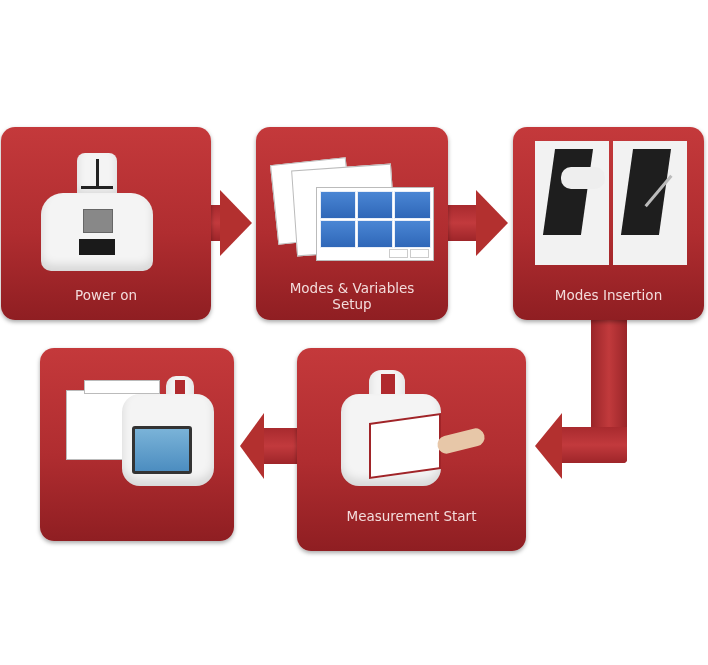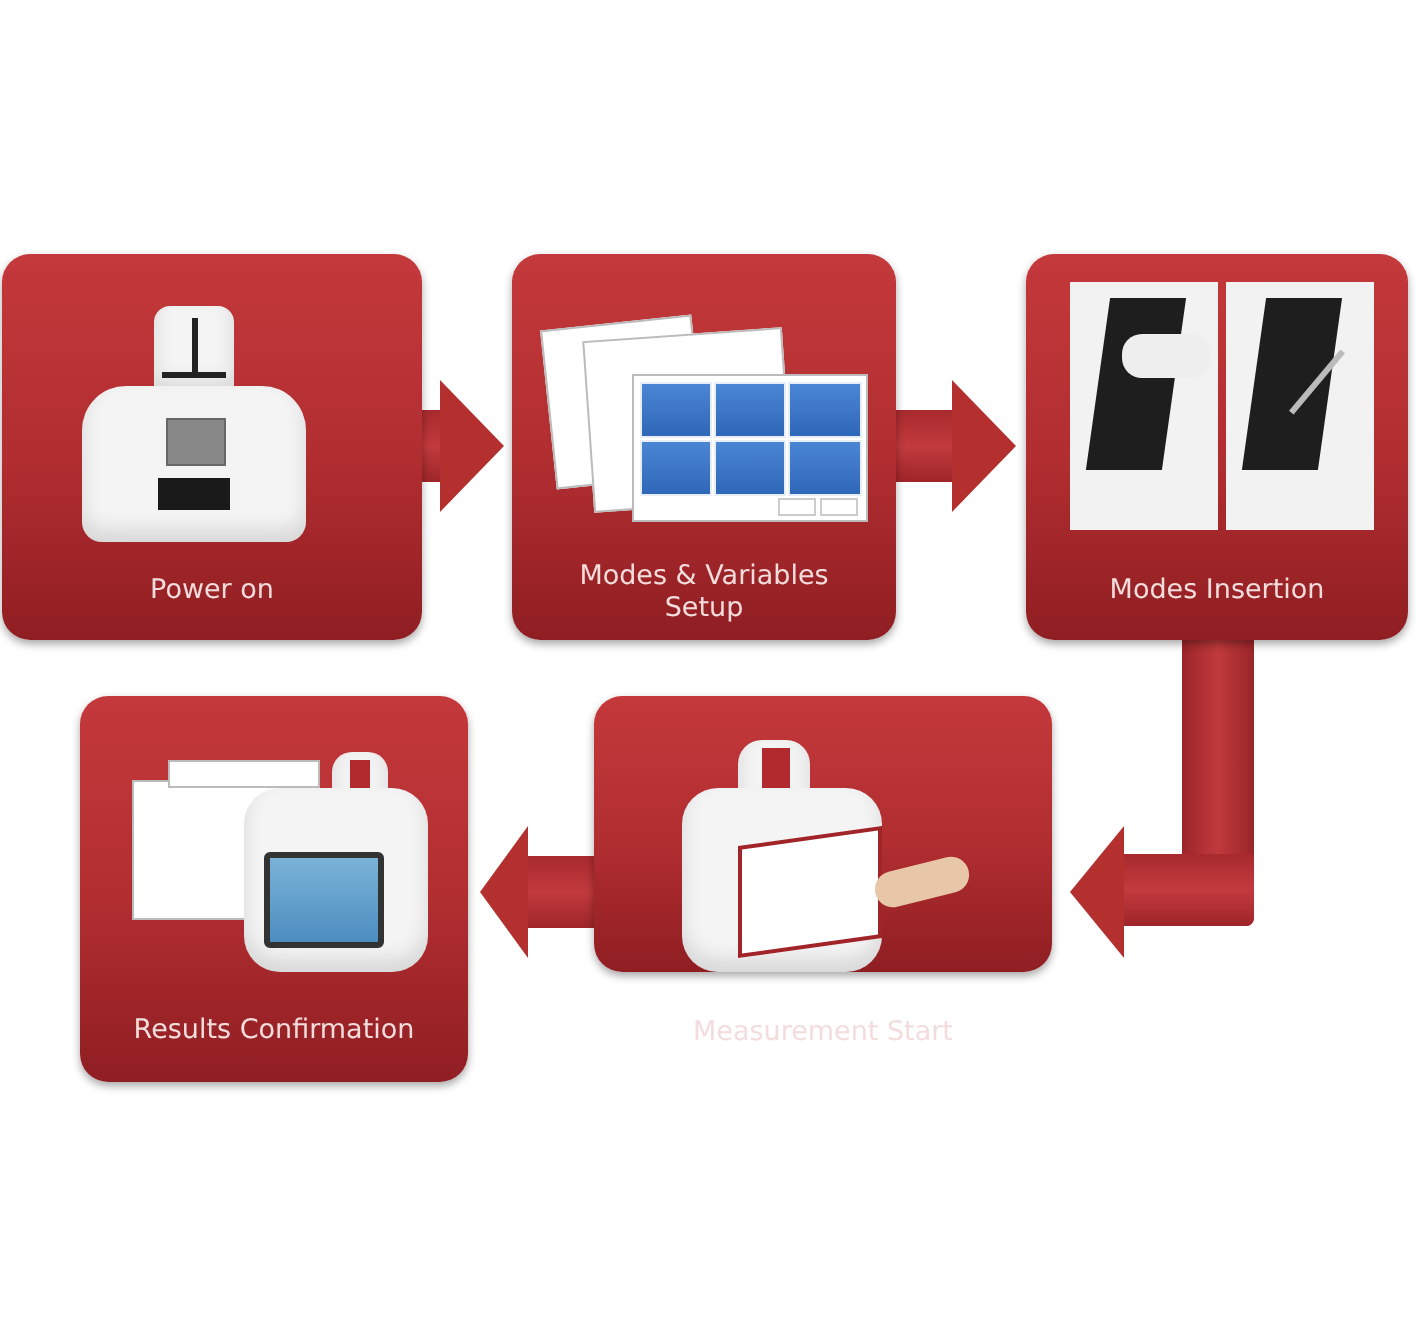--- a/index.html
+++ b/index.html
@@ -84,34 +84,33 @@
       <div style="position:absolute;left:26px;top:26px;width:44px;height:22px;background:#eee;border-radius:10px;"></div>
     </div>
     <div style="position:absolute;left:78px;top:0;width:74px;height:124px;background:#f2f2f2;overflow:hidden;">
       <div style="position:absolute;left:14px;top:8px;width:38px;height:86px;background:#1e1e1e;transform:skewX(-8deg);"></div>
       <div style="position:absolute;left:44px;top:30px;width:3px;height:40px;background:#bbb;transform:rotate(40deg);"></div>
     </div>
   </div>
   <div class="label" style="top:160px;">Modes Insertion</div>
 </div>
 
-<div class="box" style="left:297px;top:348px;width:229px;height:138px;">
+<div class="box" style="left:297px;top:348px;width:229px;height:203px;">
   <div style="position:absolute;left:44px;top:22px;width:150px;height:118px;">
     <div class="dev-white" style="left:28px;top:0;width:36px;height:40px;border-radius:12px 12px 2px 2px;"></div>
     <div style="position:absolute;left:40px;top:4px;width:14px;height:32px;background:#b02a2e;"></div>
     <div class="dev-white" style="left:0;top:24px;width:100px;height:92px;border-radius:18px;"></div>
     <div style="position:absolute;left:28px;top:48px;width:68px;height:52px;background:#fff;border:2px solid #a02428;transform:skewY(-8deg);"></div>
     <div style="position:absolute;left:96px;top:62px;width:48px;height:18px;background:#e7c7a8;border-radius:9px;transform:rotate(-14deg);"></div>
   </div>
   <div class="label" style="top:160px;">Measurement Start</div>
 </div>
 
 <div class="box" style="left:40px;top:348px;width:194px;height:193px;">
   <div style="position:absolute;left:26px;top:28px;width:150px;height:112px;">
     <div class="screen" style="left:0;top:14px;width:84px;height:68px;"></div>
     <div class="screen" style="left:18px;top:4px;width:74px;height:12px;"></div>
     <div class="dev-white" style="left:100px;top:0;width:28px;height:38px;border-radius:10px 10px 2px 2px;"></div>
     <div style="position:absolute;left:109px;top:4px;width:10px;height:30px;background:#b02a2e;"></div>
     <div class="dev-white" style="left:56px;top:18px;width:92px;height:92px;border-radius:18px;"></div>
     <div style="position:absolute;left:66px;top:50px;width:54px;height:42px;background:linear-gradient(180deg,#7ab3d8,#4c8dc0);border:3px solid #333;border-radius:3px;"></div>
   </div>
-  <div class="label" style="top:159px;">Results Confirmation</div>
 </div>
 
 </body></html>

